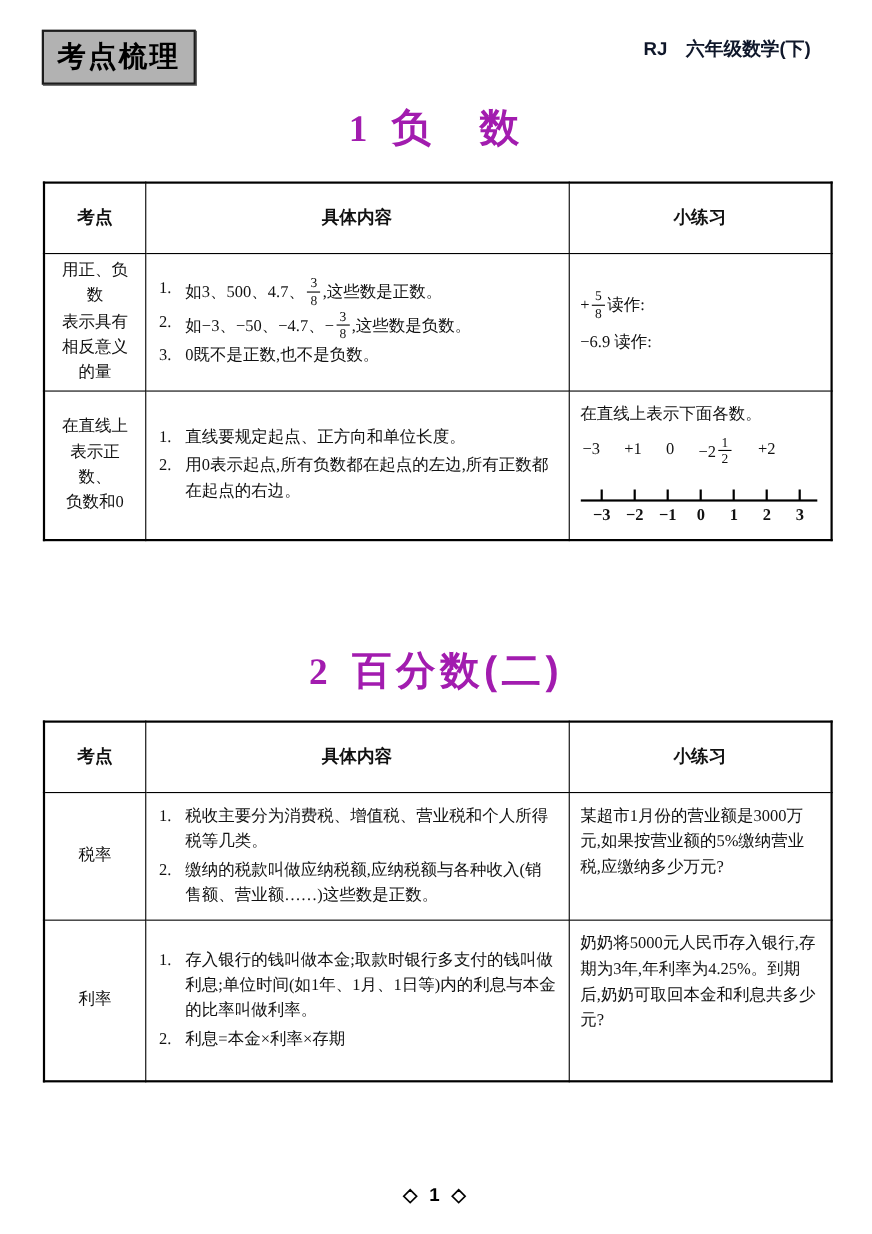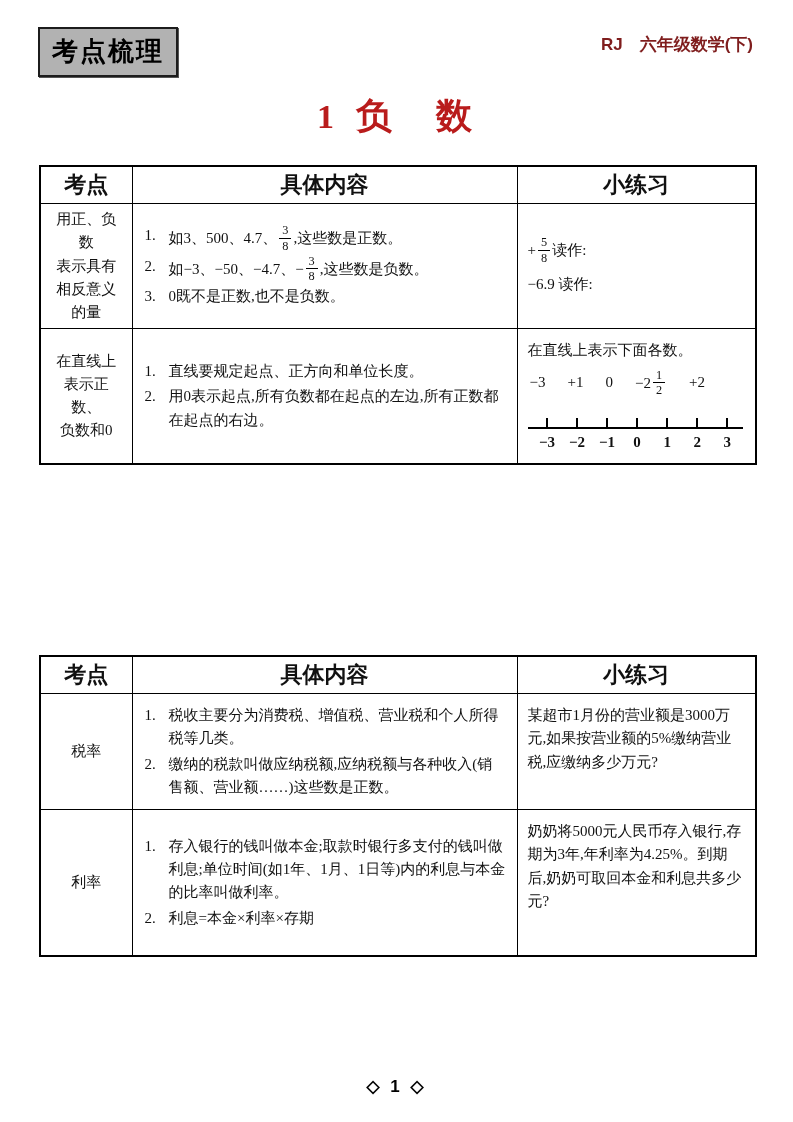--- a/index.html
+++ b/index.html
@@ -20,51 +20,51 @@
     position:absolute; left:38px; top:27px;
     background:#b2b2b2;
     border:2px solid #1c1c1c;
     padding:5px 12px 6px;
     font-family:"Liberation Sans", sans-serif;
     font-weight:700; font-size:26px; letter-spacing:2px;
     color:#000;
     box-shadow:1px 1px 0 #555;
   }
   .edition {
-    position:absolute; right:40px; top:33px;
-    font-family:"Liberation Sans", sans-serif;
-    font-weight:700; font-size:17px; color:#7f1d1d;
+    position:absolute; right:56px; top:33px;
+    font-family:"Liberation Sans", sans-serif;
+    font-weight:700; font-size:17px; color:#0f172a;
   }
   
   .sec-title {
     position:absolute; left:0; width:793px;
     text-align:center;
     font-family:"Liberation Sans", sans-serif;
-    font-weight:700; color:#b91c1c;
+    font-weight:700; color:#a21caf;
   }
   .sec-title .num { font-size:34px; margin-right:22px; font-family:"Liberation Serif", serif; }
   .sec-title .ttl { font-size:36px; letter-spacing:4px; }
   .t1-title { top:92px; }
   .t2-title { top:586px; }
   
   table.kt {
     position:absolute; left:39px; width:716px;
     border-collapse:collapse;
     table-layout:fixed;
   }
   .t1 { top:165px; }
   .t2 { top:655px; }
   table.kt, table.kt td, table.kt th {
     border:1.6px solid #000;
   }
   table.kt { border-width:2px; }
   th.hdr {
     font-family:"Liberation Sans", sans-serif;
-    font-weight:700; font-size:22px;
-    text-align:center; padding:3px 4px;
+    font-weight:700; font-size:16px;
+    text-align:center; padding:21px 4px;
     background:#fff;
   }
   td { font-size:15px; line-height:1.55; vertical-align:middle; }
   td.topic {
     text-align:center; padding:4px 8px;
     white-space:pre-line;
   }
   td.content { padding:6px 10px 6px 12px; }
   td.practice { padding:6px 10px; }
   td.top { vertical-align:top; padding-top:10px; }
@@ -165,20 +165,23 @@
           <span class="lab" style="left:50.4%">0</span>
           <span class="lab" style="left:64.2%">1</span>
           <span class="lab" style="left:78%">2</span>
           <span class="lab" style="left:91.8%">3</span>
         </div>
       </td>
     </tr>
   </tbody>
     </table>
 
+  <div class="sec-title t2-title">
+    <span class="num">2</span><span class="ttl">百分数(二)</span>
+  </div>
 
   <table class="kt t2">
     <colgroup>
         <col style="width:92px">
         <col style="width:385px">
         <col style="width:239px">
       </colgroup>
     <tbody>
         <tr>
       <th class="hdr">考点</th>

